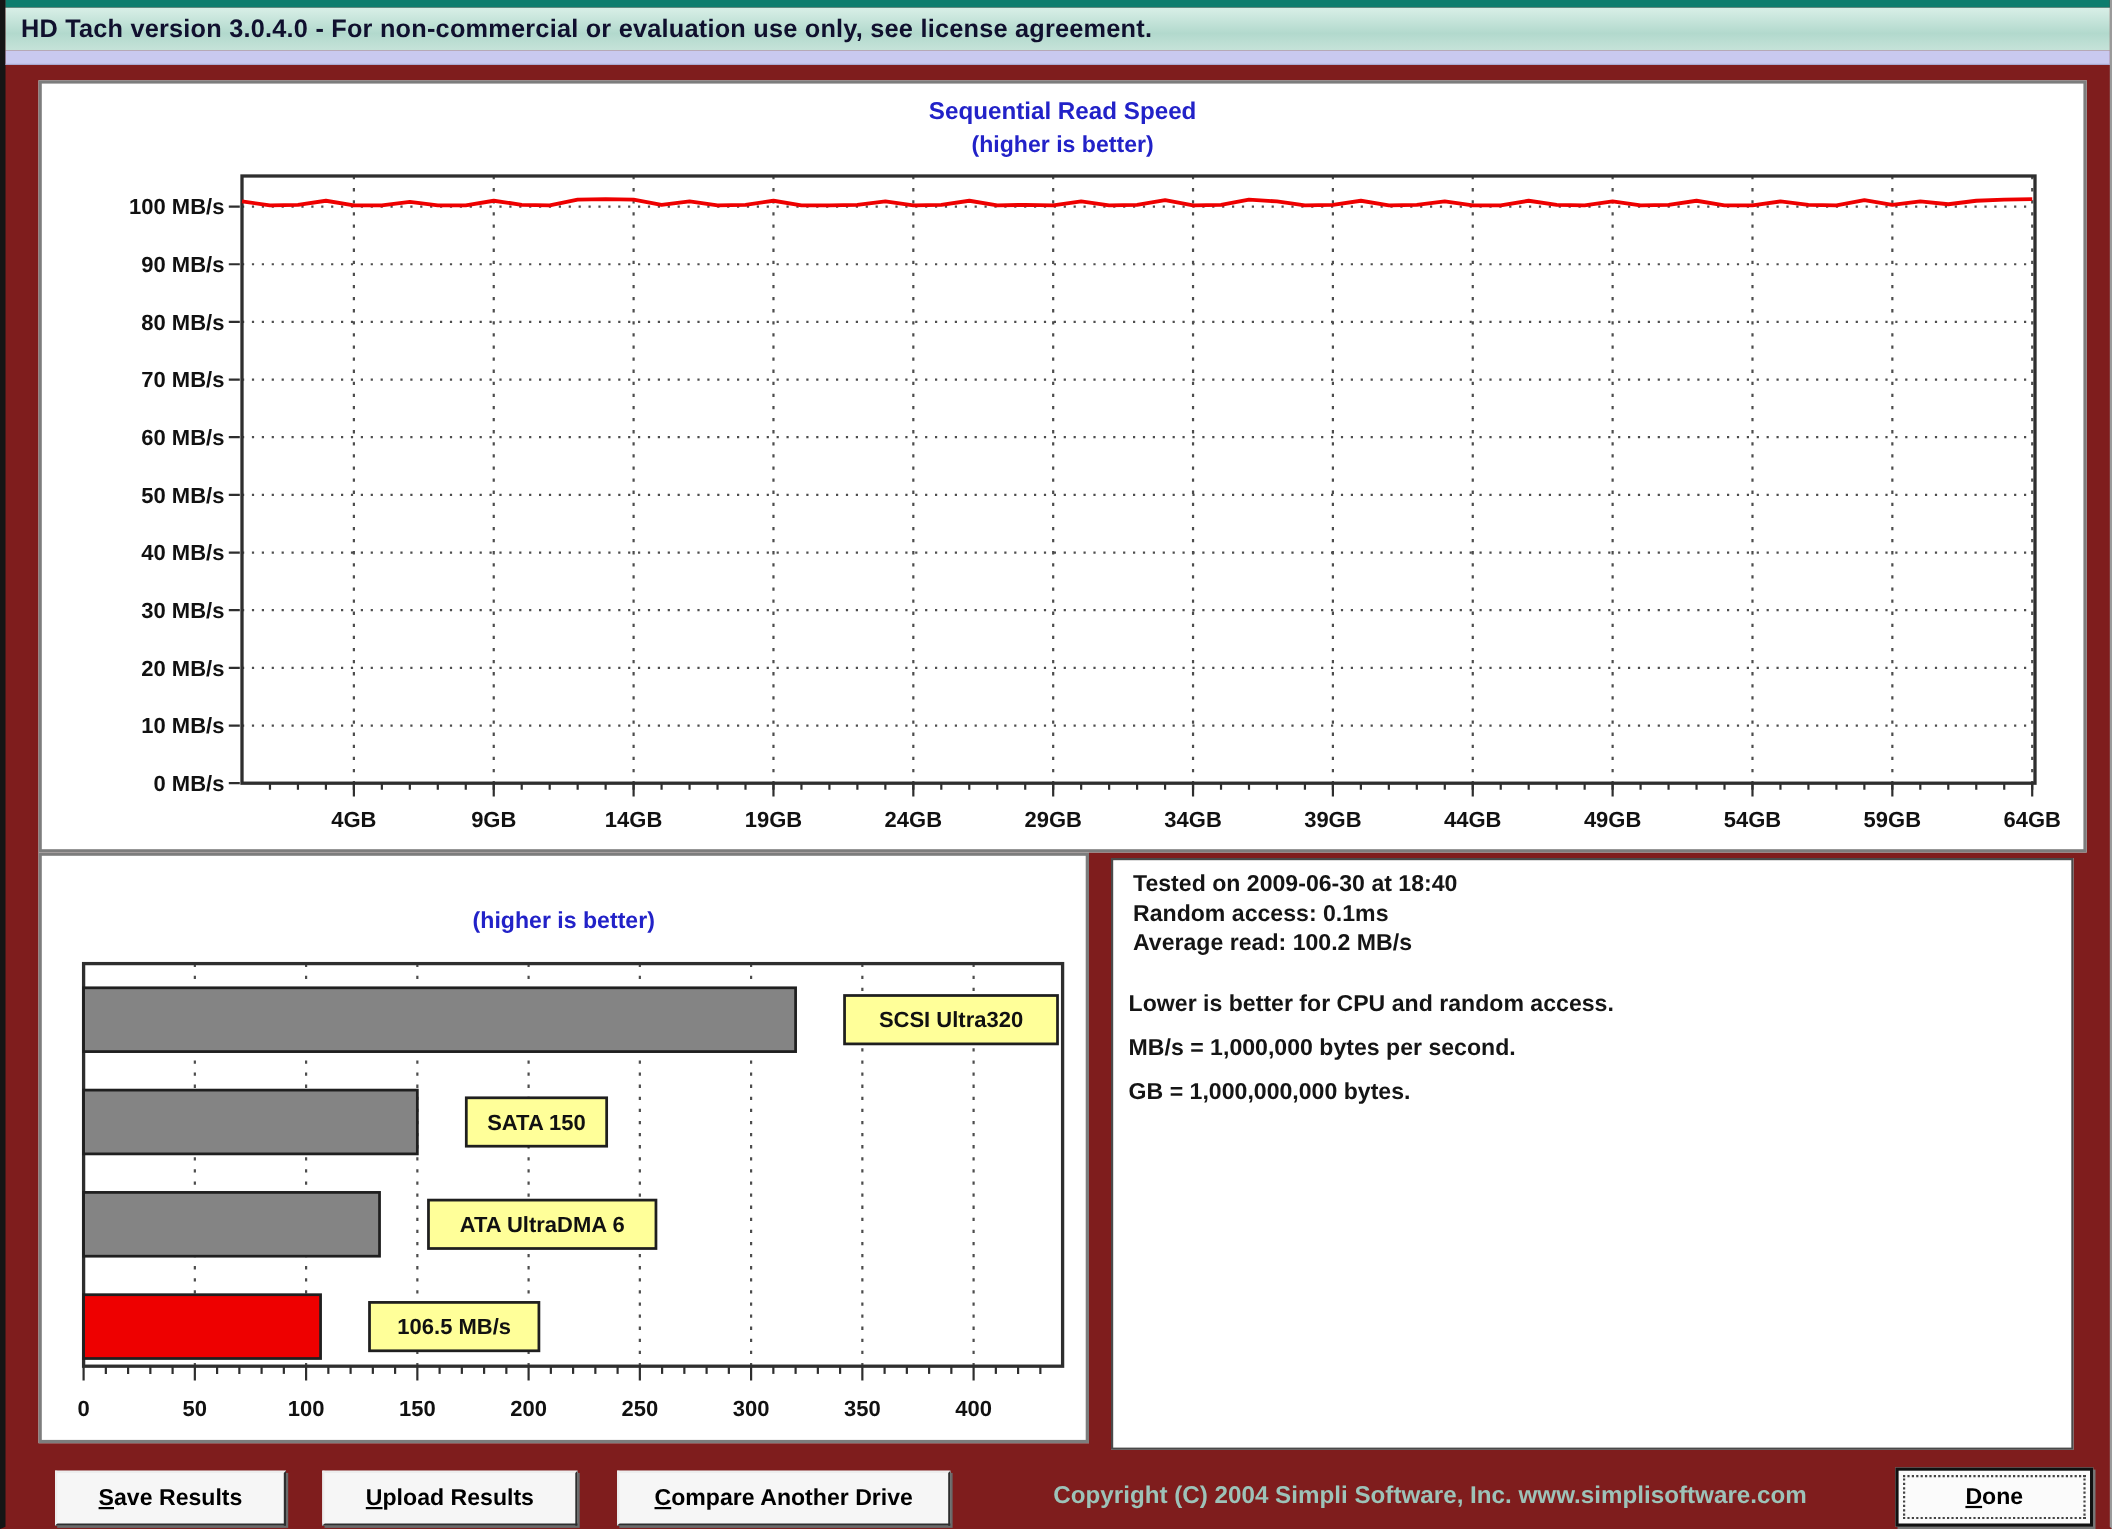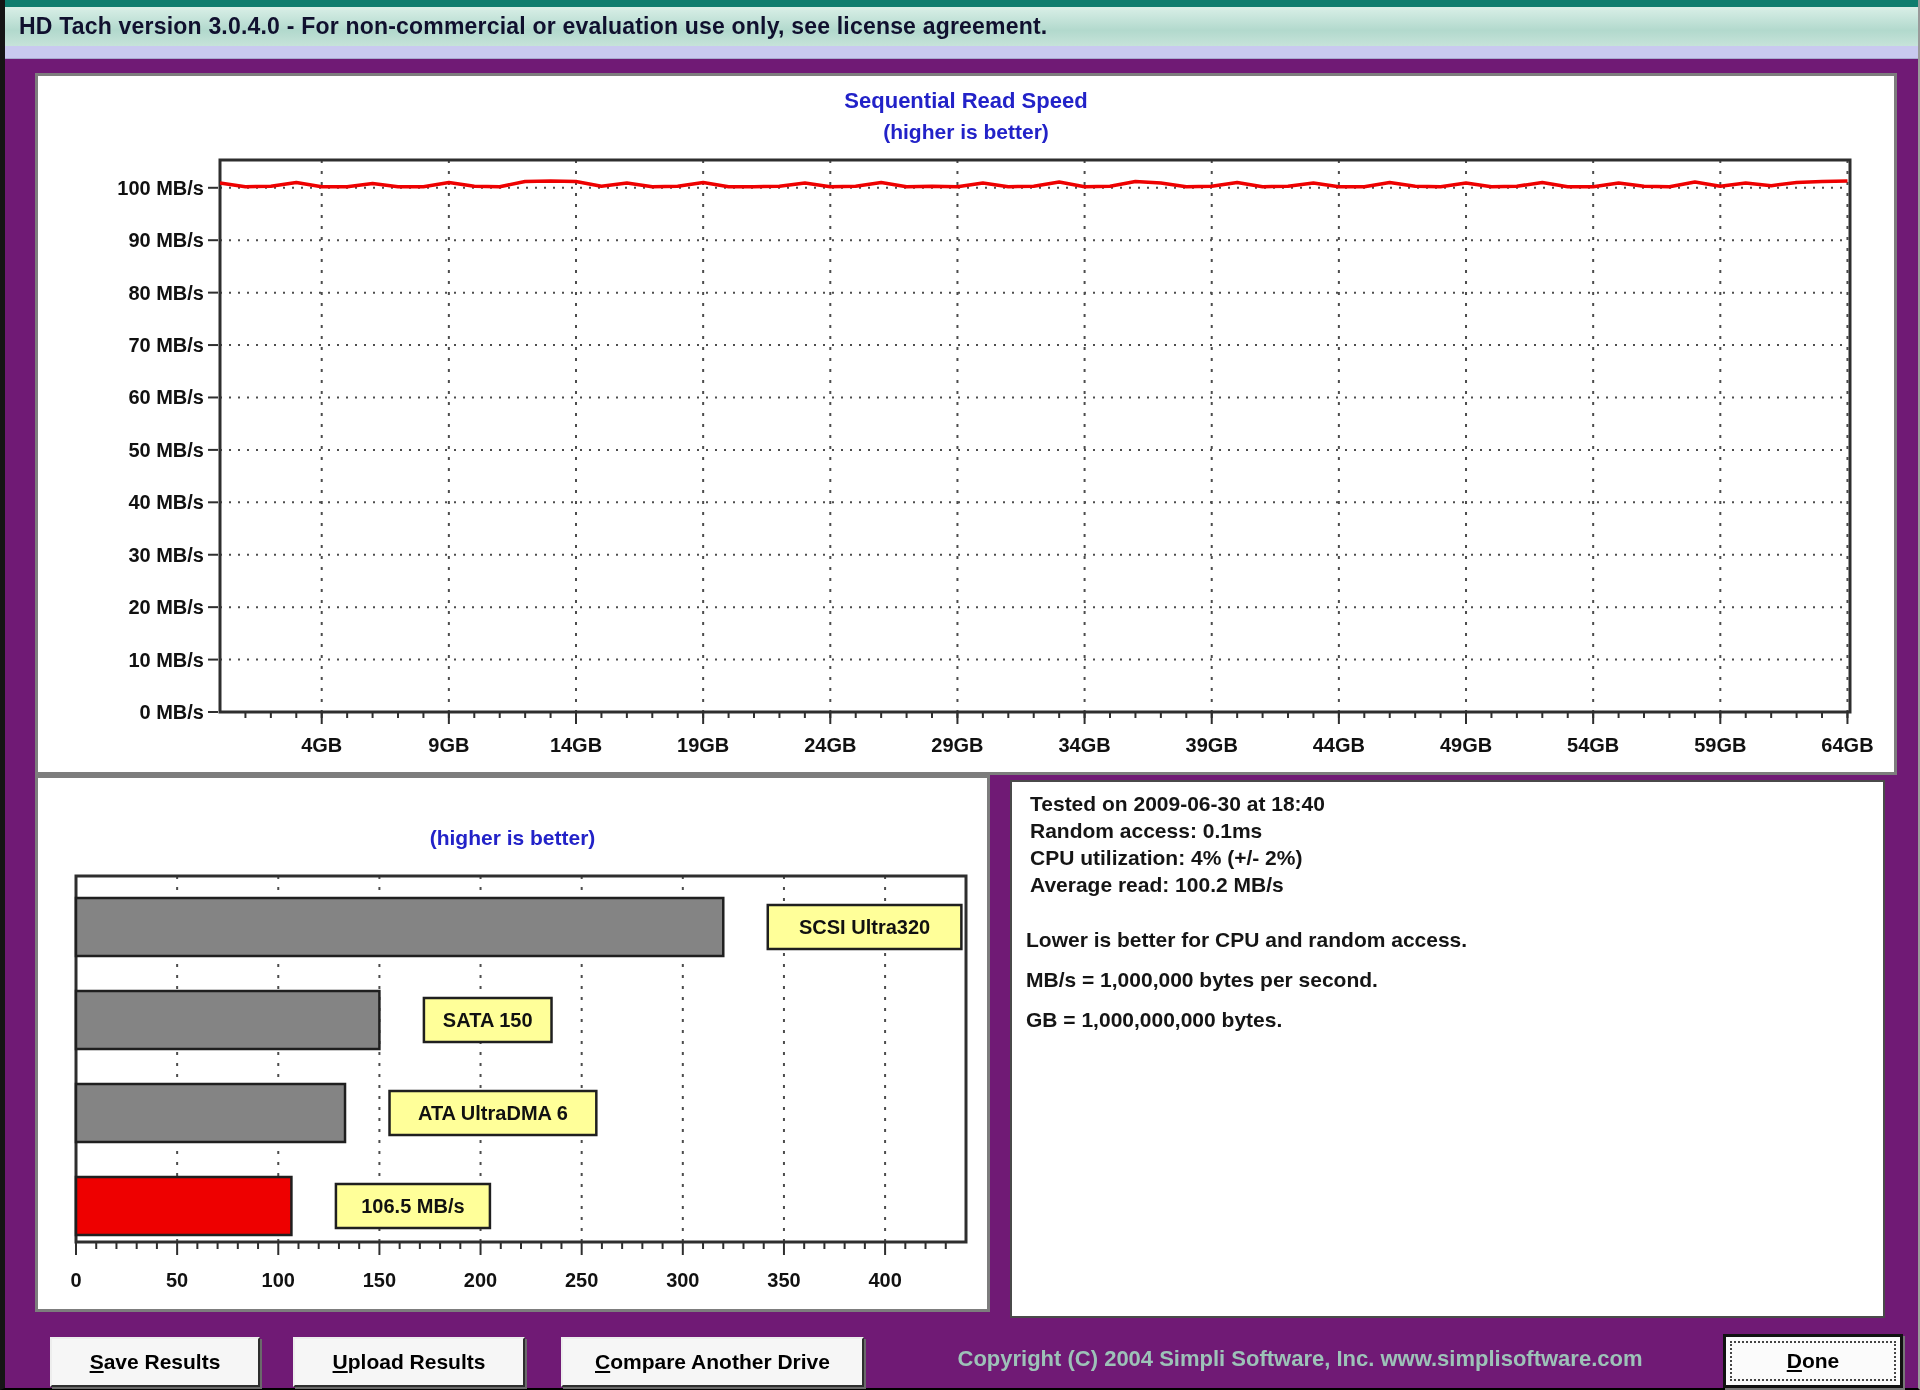--- a/index.html
+++ b/index.html
@@ -1,19 +1,19 @@
 <!DOCTYPE html>
 <html><head>
 <meta charset="utf-8">
 <style>
   html,body{margin:0;padding:0;background:#dfdfdf;}
   body{width:1920px;height:1390px;position:relative;overflow:hidden;
        font-family:"Liberation Sans",sans-serif;}
-  .window{position:absolute;left:0;top:0;width:1920px;height:1390px;background:#701a75;
-          border-left:5px solid #151515;border-right:2px solid #9a9a9a;border-bottom:2px solid #000000;
+  .window{position:absolute;left:0;top:0;width:1920px;height:1390px;background:#7f1d1d;
+          border-left:5px solid #151515;border-right:2px solid #9a9a9a;border-bottom:2px solid #7f1d1d;
           box-sizing:border-box;}
   .top-strip{position:absolute;left:0;top:0;width:100%;height:7px;background:#0e7d6e;}
   .titlebar{position:absolute;left:0;top:7px;width:100%;height:39px;
             background:linear-gradient(180deg,#d9efe7 0%,#b2d9cd 60%,#c6e3d9 100%);
             display:flex;align-items:center;border-bottom:1px solid #8fae a6;}
   .titlebar span{font-weight:bold;font-size:23px;color:#10102e;padding-left:14px;letter-spacing:.2px;}
   .lavender{position:absolute;left:0;top:46px;width:100%;height:12px;background:#c9c9ef;border-bottom:1px solid #a9a9cf;}
 
   .panel{position:absolute;background:#ffffff;border:3px solid #7d7d7d;box-sizing:border-box;}
   .seq-panel{left:30px;top:73px;width:1862px;height:702px;}
@@ -287,21 +287,20 @@
         <rect class="bar" x="38" y="399" width="215.42045454545453" height="58" style="fill:#ee0000"></rect>
         <rect class="lblbox" x="297.92045454545456" y="406" width="154" height="44" style="fill:#ffff99"></rect>
         <text class="lbltext" x="374.92045454545456" y="435" text-anchor="middle">106.5 MB/s</text>
       </svg>
     <div class="chart-sub">(higher is better)</div>
   </div>
 
   <div class="infobox">
     <div class="info-line">Tested on 2009-06-30 at 18:40</div>
     <div class="info-line">Random access: 0.1ms</div>
-    <div class="info-line">CPU utilization: 4% (+/- 2%)</div>
     <div class="info-line">Average read: 100.2 MB/s</div>
     <div class="notes">
       <div class="note-line">Lower is better for CPU and random access.</div>
       <div class="note-line">MB/s = 1,000,000 bytes per second.</div>
       <div class="note-line">GB = 1,000,000,000 bytes.</div>
     </div>
   </div>
 
   <div class="btn btn-save accel"><u>S</u>ave Results</div>
   <div class="btn btn-upload accel"><u>U</u>pload Results</div>

